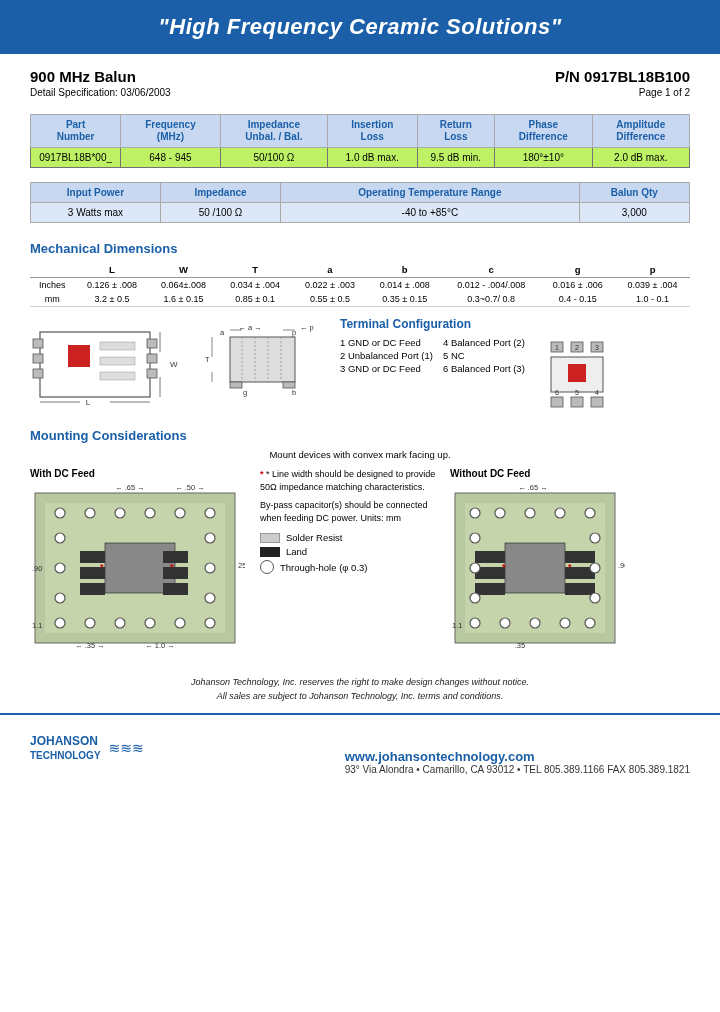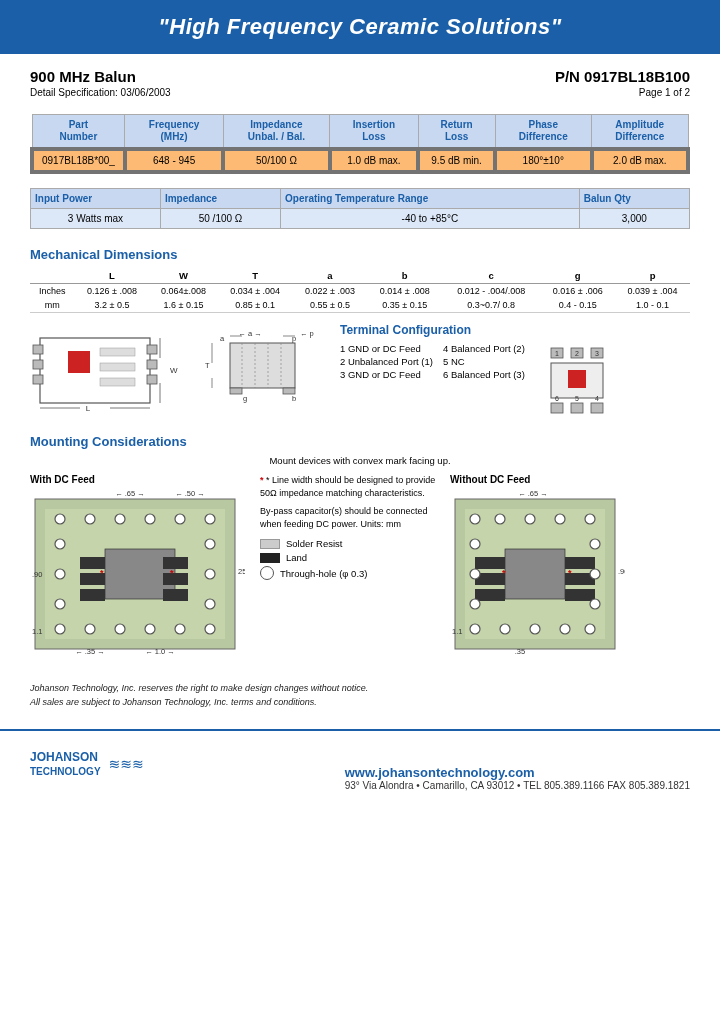--- a/index.html
+++ b/index.html
@@ -55,38 +55,38 @@
     .specs-table thead tr th {
       background: #c8d8f0;
       color: #1a5fa8;
       font-weight: bold;
       text-align: center;
       padding: 4px 16px;
       border: 1px solid #aaa;
       line-height: 1.2;
     }
     .specs-table tbody tr td {
-      background: #fdba74;
+      background: #bef264;
       text-align: center;
       padding: 4px 1px;
-      border: 4px solid #737373;
+      border: 1px solid #737373;
       font-size: 10px;
     }
     
     .specs2-table {
       width: 100%;
       border-collapse: collapse;
       margin-bottom: 18px;
       font-size: 10px;
     }
     .specs2-table thead tr th {
       background: #c8d8f0;
       color: #1a5fa8;
       font-weight: bold;
-      text-align: left;
+      text-align: center;
       padding: 4px 4px;
       border: 1px solid #aaa;
     }
     .specs2-table tbody tr td {
       background: #dce8f8;
       text-align: center;
       padding: 4px 4px;
       border: 1px solid #aaa;
     }
     .section-title {
@@ -197,26 +197,25 @@
       width: 20px; height: 10px;
       background: #222;
     }
     .legend-hole {
       width: 14px; height: 14px;
       border-radius: 50%;
       border: 1.5px solid #555;
       background: #fff;
     }
     .footer-note {
-      text-align: left;
+      text-align: center;
       font-size: 9px;
       font-style: italic;
       color: #222;
       margin-top: 16px;
-      margin-bottom: 10px;
       line-height: 1.5;
     }
     .footer-bar {
       border-top: 2px solid #1a5fa8;
       display: flex;
       align-items: center;
       justify-content: space-between;
       padding: 6px 30px;
     }
     .footer-logo-area {

